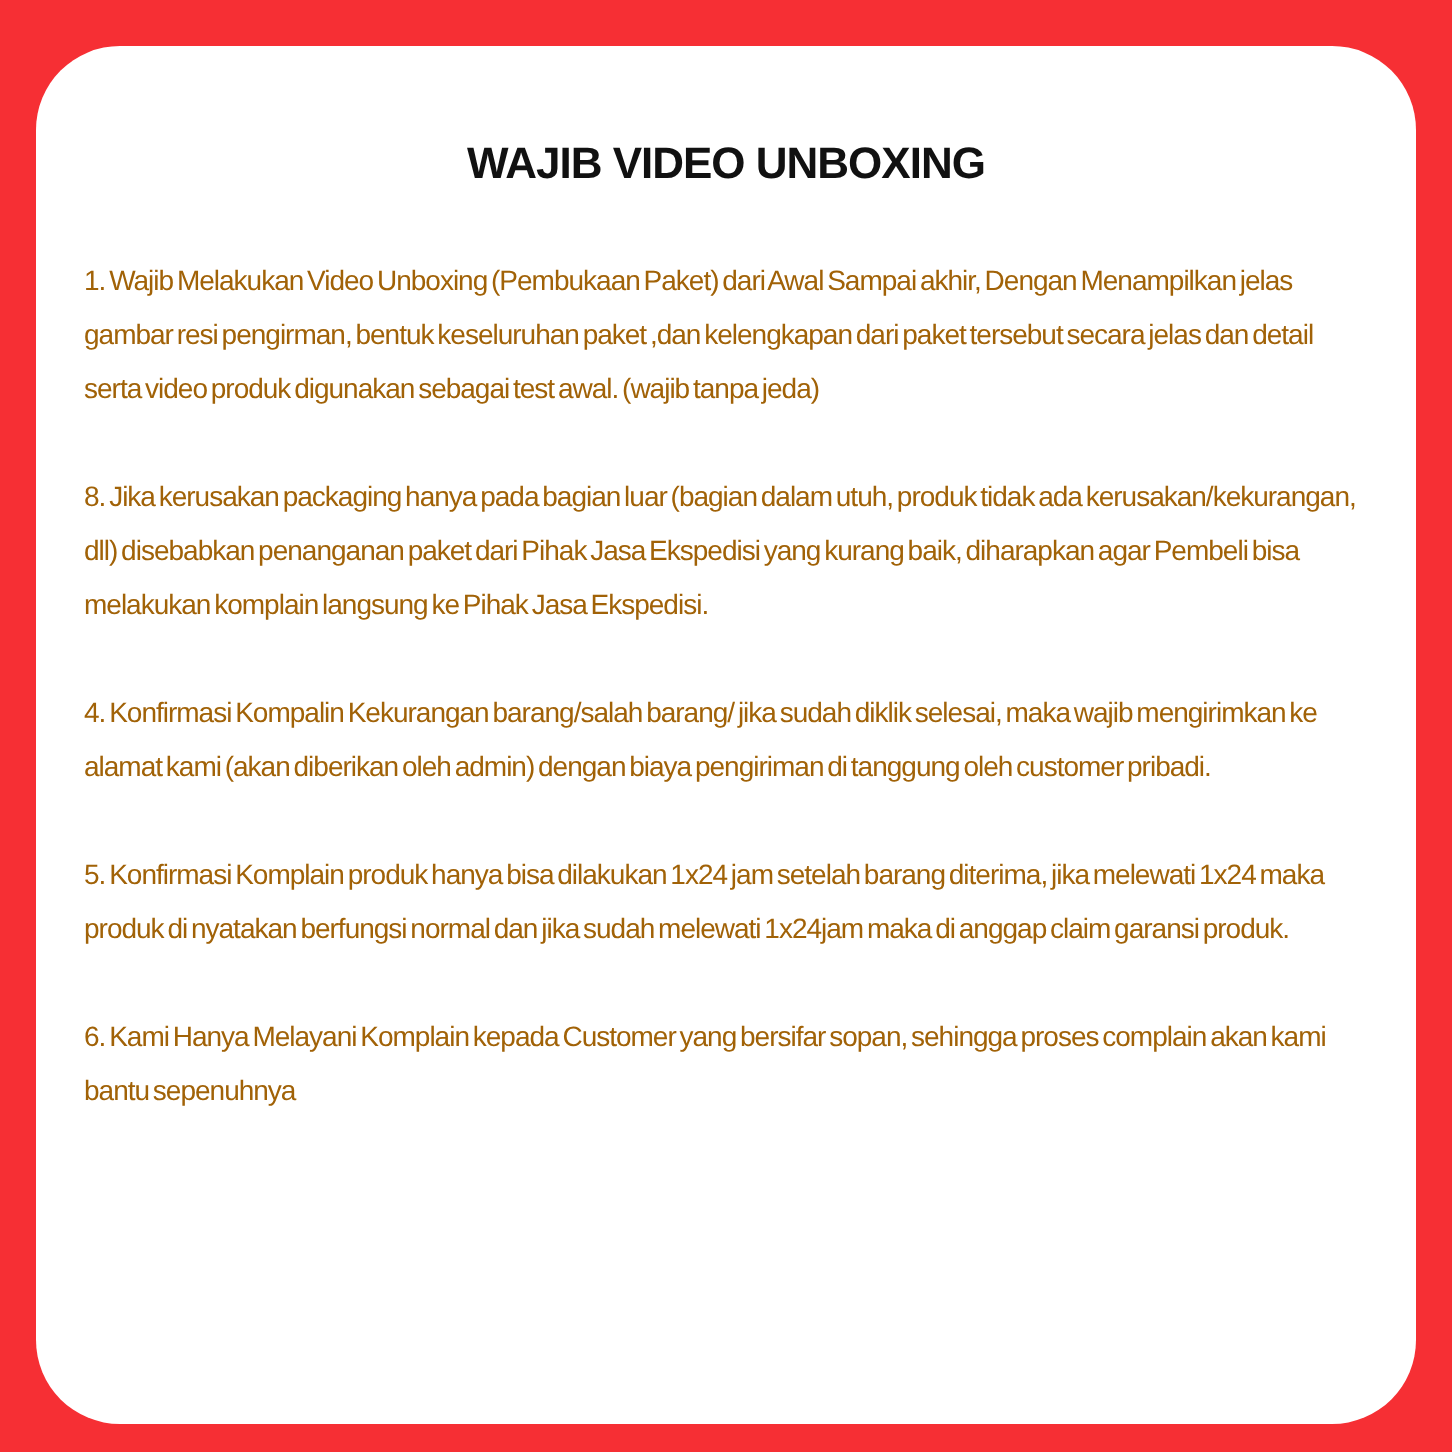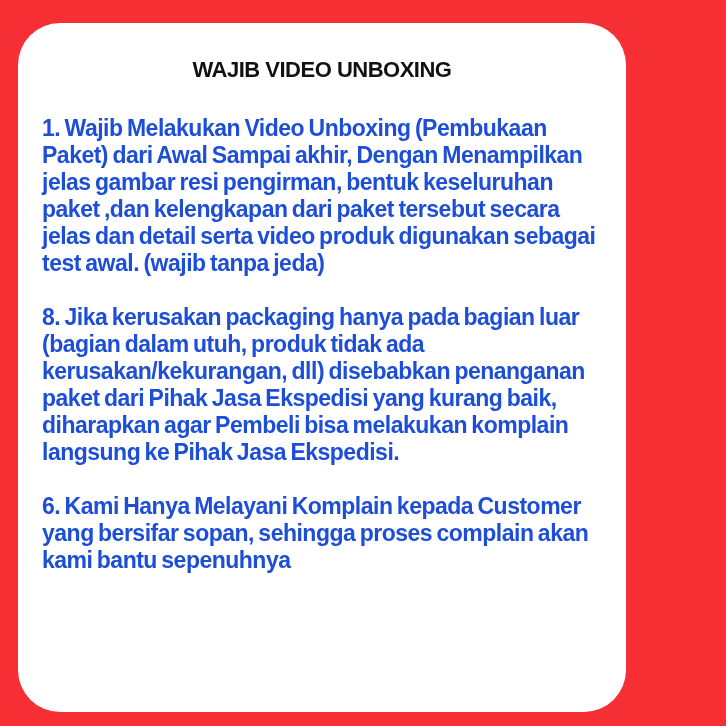--- a/index.html
+++ b/index.html
@@ -11,52 +11,54 @@
     height: 726px;
     background: #F62F34;
     font-family: "Liberation Sans", sans-serif;
     overflow: hidden;
     position: relative;
   }
   .card {
     position: absolute;
     left: 18px;
     top: 23px;
-    width: 608px;
+    width: 690px;
     height: 689px;
     background: #FFFFFF;
     border-radius: 42px;
     box-sizing: border-box;
-    padding: 22px 24px 24px 24px;
+    padding: 34px 24px 24px 24px;
   }
   .title {
     margin: 12px 0 0 0;
     text-align: center;
     font-size: 22px;
     font-weight: 700;
     color: #111111;
     letter-spacing: -0.5px;
   }
   .rules {
     margin-top: 32px;
   }
   .rule {
     margin: 0 0 27px 0;
-    font-size: 23px;
-    font-weight: 700;
+    font-size: 14px;
+    font-weight: 400;
     line-height: 27px;
-    color: #1d4ed8;
+    color: #a16207;
     letter-spacing: -0.5px;
     word-spacing: -1.5px;
     white-space: pre-line;
   }
 </style>
 </head>
 <body>
 
 <div class="card">
   <h1 class="title">WAJIB VIDEO UNBOXING</h1>
   <div class="rules">
       <p class="rule">1. Wajib Melakukan Video Unboxing (Pembukaan Paket) dari Awal Sampai akhir, Dengan Menampilkan jelas gambar resi pengirman, bentuk keseluruhan paket ,dan kelengkapan dari paket tersebut secara jelas dan detail serta video produk digunakan sebagai test awal. (wajib tanpa jeda)</p>
       <p class="rule">8. Jika kerusakan packaging hanya pada bagian luar (bagian dalam utuh, produk tidak ada kerusakan/kekurangan, dll) disebabkan penanganan paket dari Pihak Jasa Ekspedisi yang kurang baik, diharapkan agar Pembeli bisa melakukan komplain langsung ke Pihak Jasa Ekspedisi.</p>
+      <p class="rule">4. Konfirmasi Kompalin Kekurangan barang/salah barang/ jika sudah diklik selesai, maka wajib mengirimkan ke alamat kami (akan diberikan oleh admin) dengan biaya pengiriman di tanggung oleh customer pribadi.</p>
+      <p class="rule">5. Konfirmasi Komplain produk hanya bisa dilakukan 1x24 jam setelah barang diterima, jika melewati 1x24 maka produk di nyatakan berfungsi normal dan jika sudah melewati 1x24jam maka di anggap claim garansi produk.</p>
       <p class="rule">6. Kami Hanya Melayani Komplain kepada Customer yang bersifar sopan, sehingga proses complain akan kami bantu sepenuhnya</p>
     </div>
 </div>
 
 </body></html>

